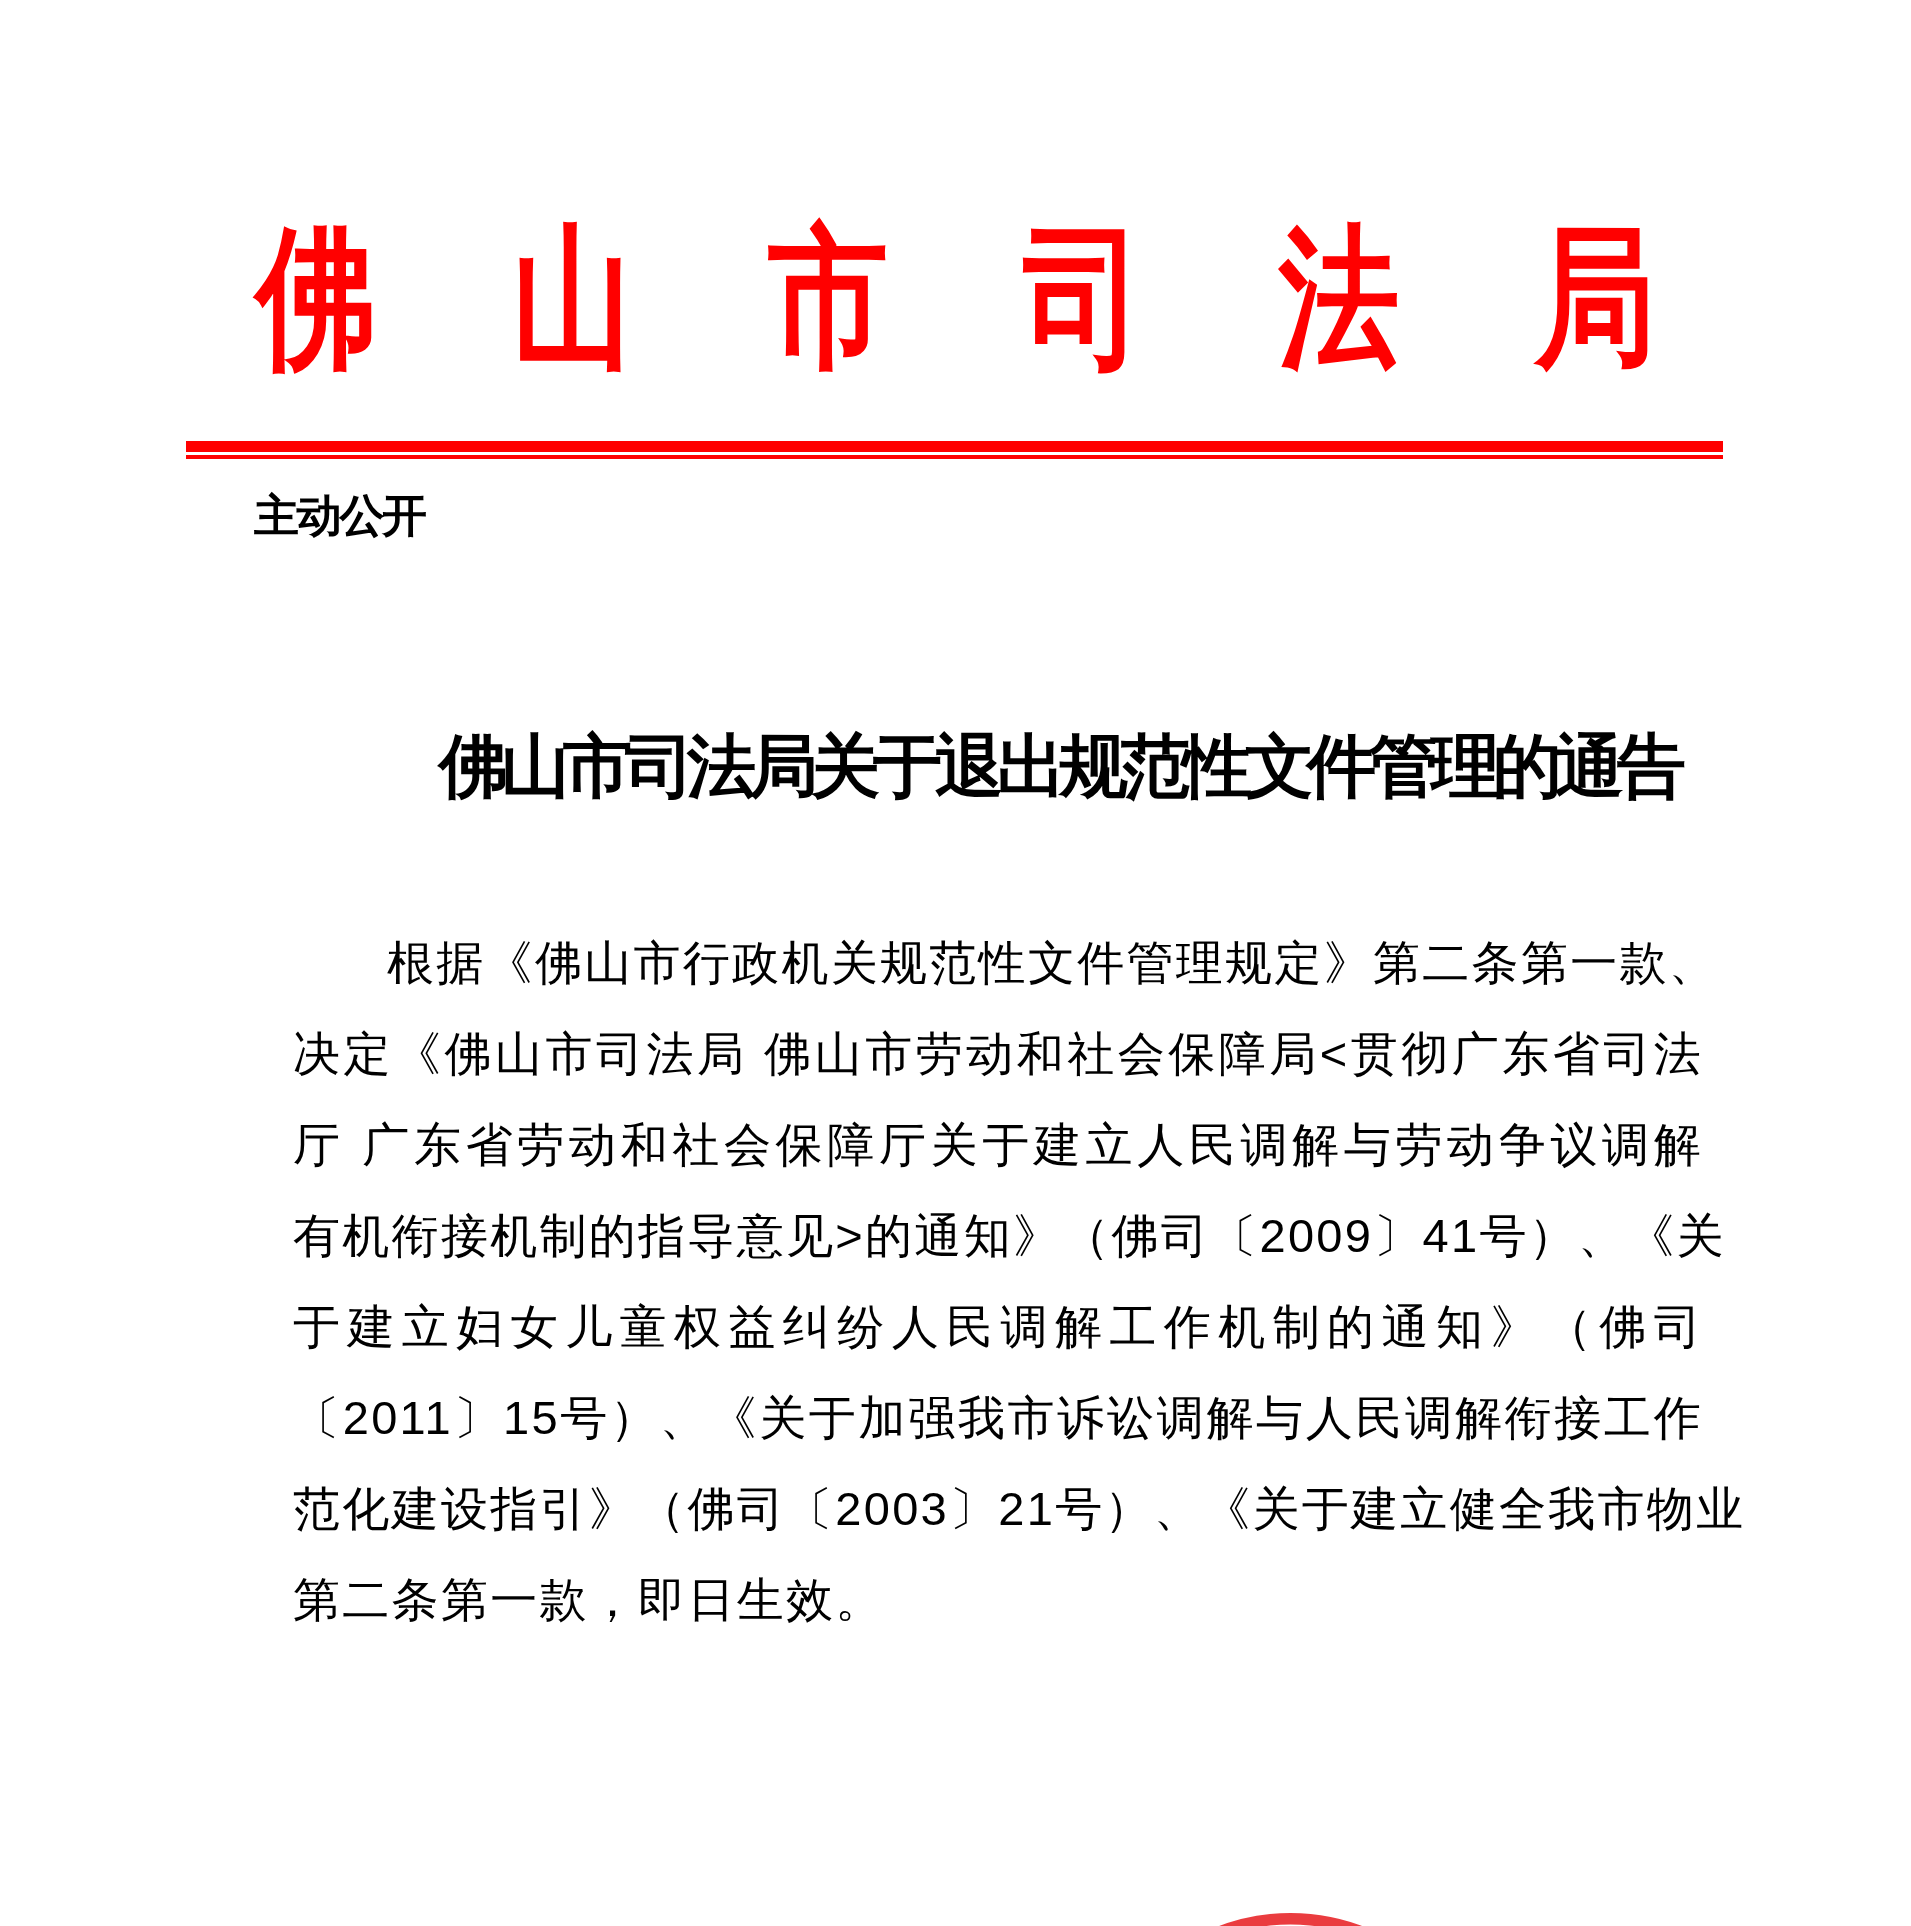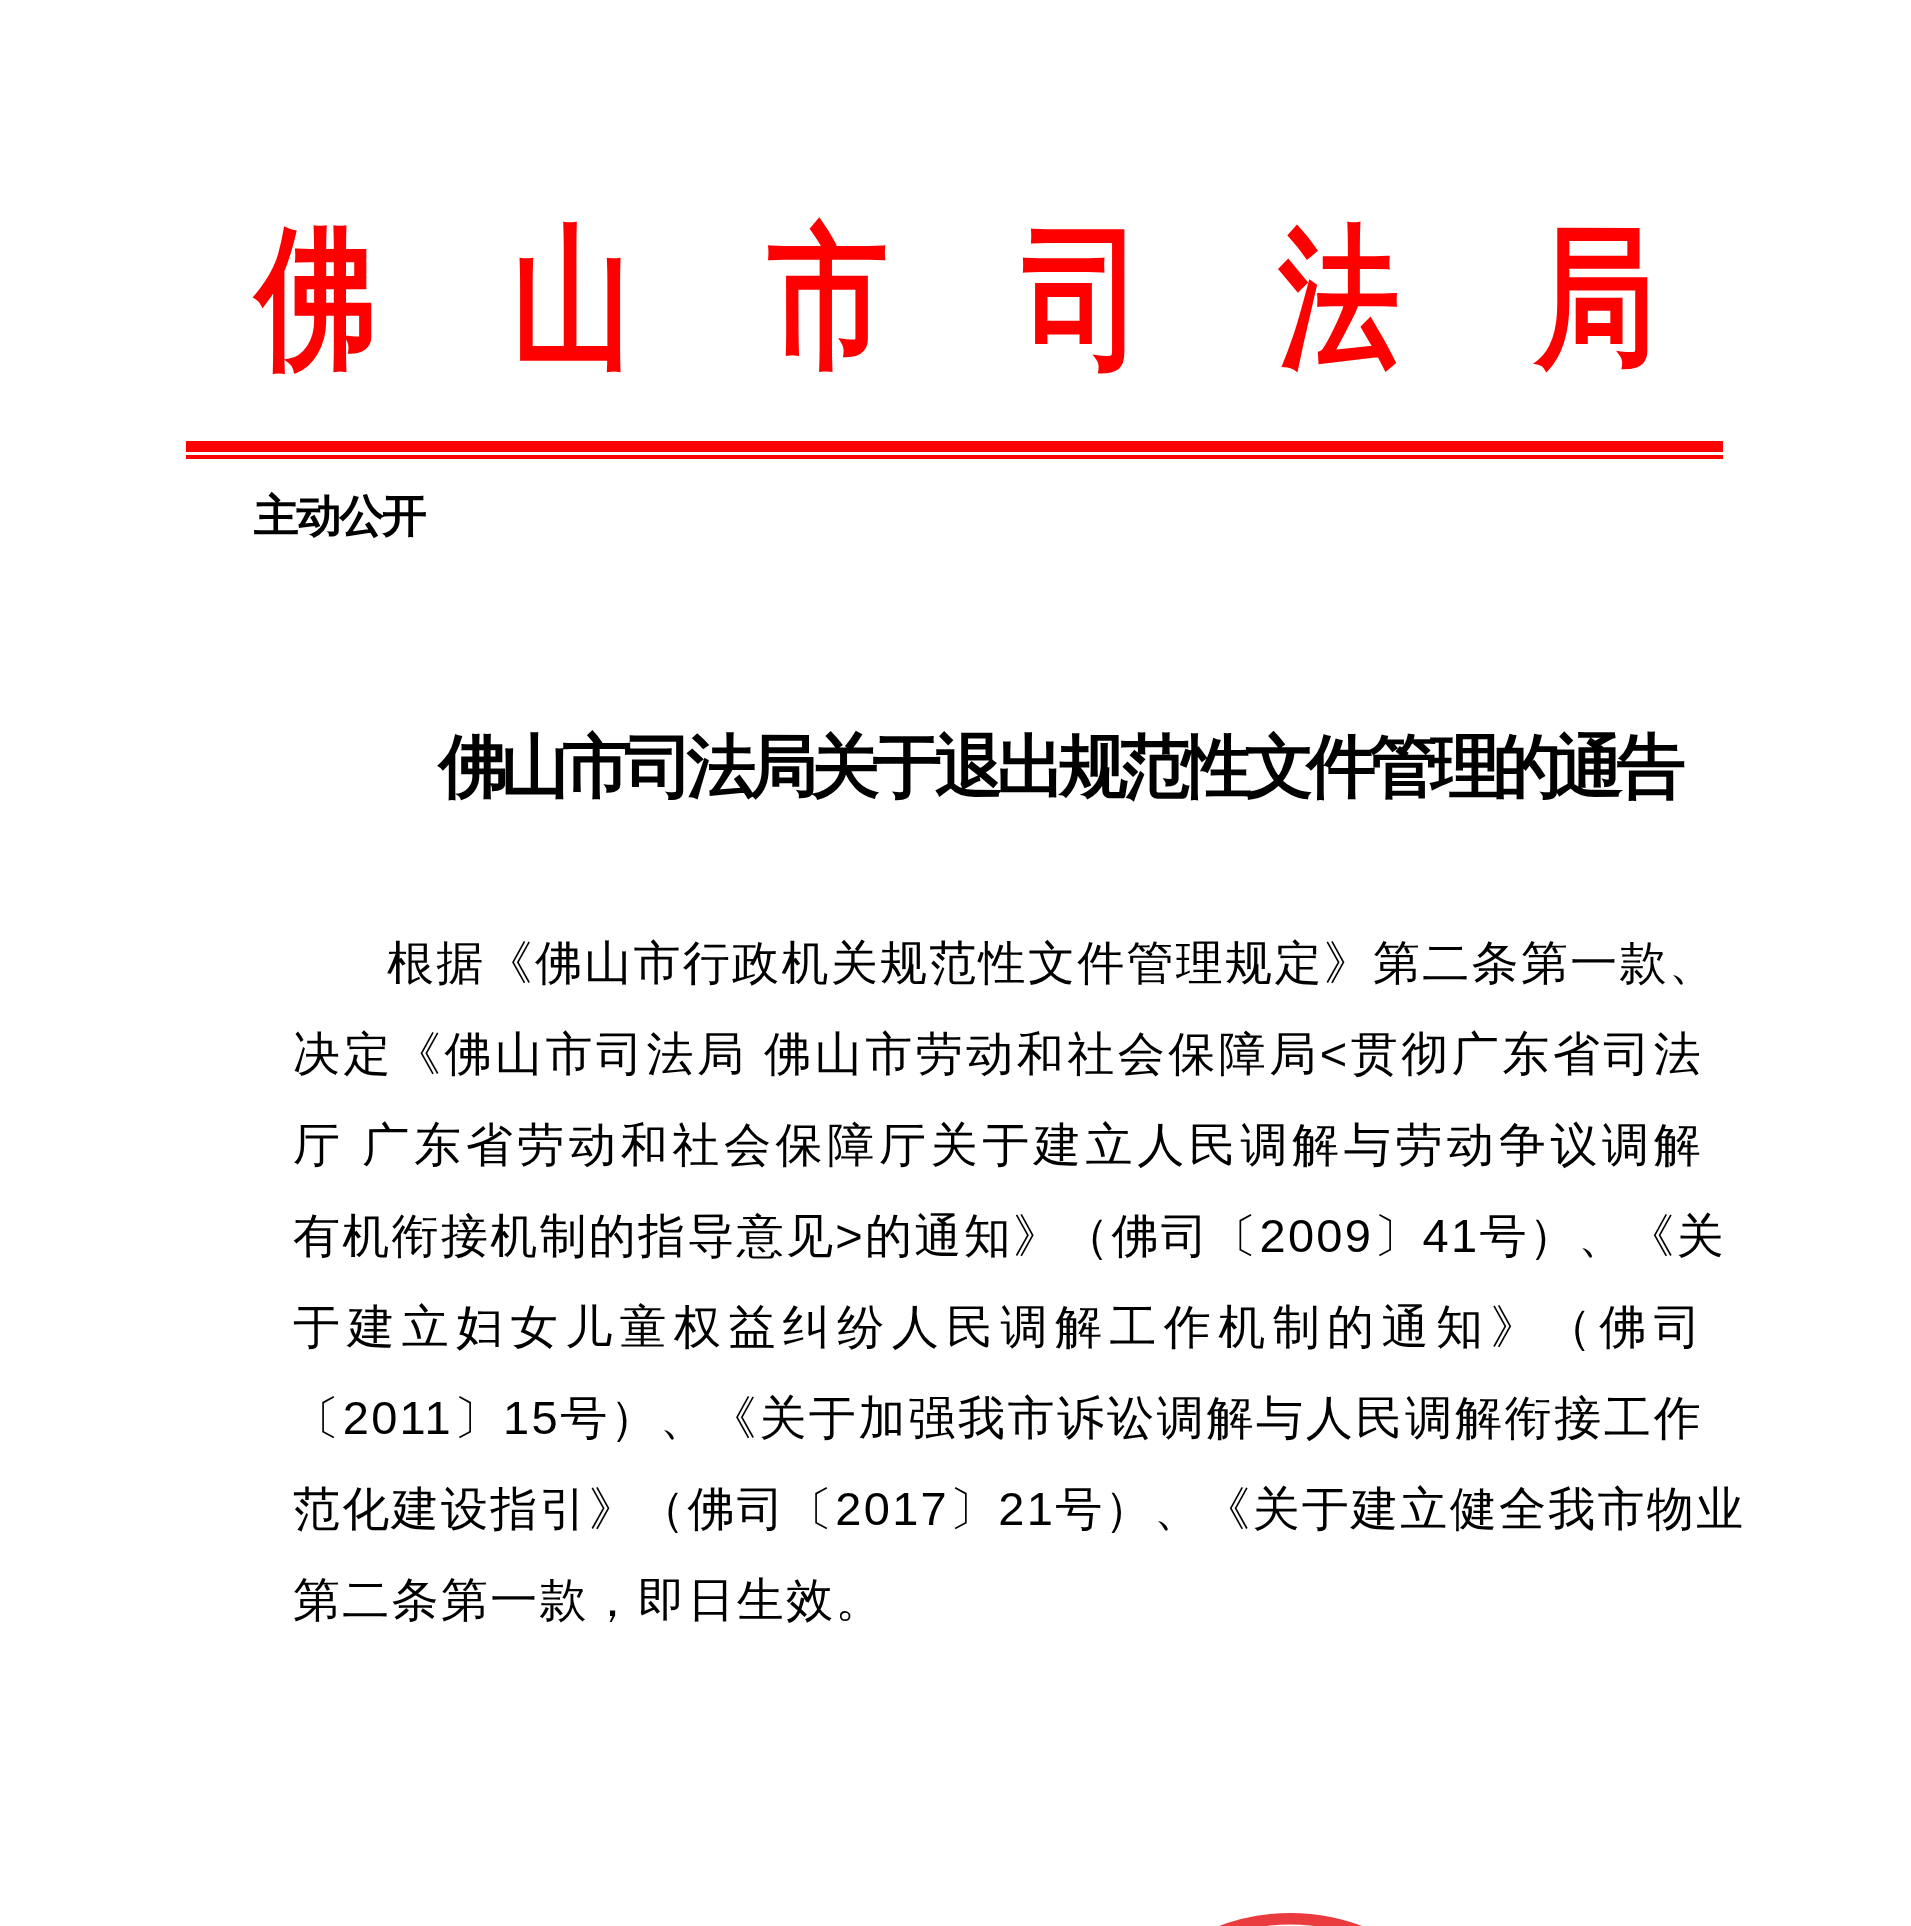--- a/index.html
+++ b/index.html
@@ -44,21 +44,21 @@
 
 <h1 class="doc-title" style="margin:0;">佛山市司法局关于退出规范性文件管理的通告</h1>
 
 <div class="body-text">
   <span class="body-line indent">根据《佛山市行政机关规范性文件管理规定》第二条第一款、</span>
   <span class="body-line">决定《佛山市司法局 佛山市劳动和社会保障局&lt;贯彻广东省司法</span>
   <span class="body-line">厅 广东省劳动和社会保障厅关于建立人民调解与劳动争议调解</span>
   <span class="body-line">有机衔接机制的指导意见&gt;的通知》（佛司〔2009〕41号）、《关</span>
   <span class="body-line">于建立妇女儿童权益纠纷人民调解工作机制的通知》（佛司</span>
   <span class="body-line">〔2011〕15号）、《关于加强我市诉讼调解与人民调解衔接工作</span>
-  <span class="body-line">范化建设指引》（佛司〔2017〕21号）、《关于建立健全我市物业</span>
+  <span class="body-line">范化建设指引》（佛司〔2003〕21号）、《关于建立健全我市物业</span>
   <span class="body-line last">第二条第一款，即日生效。</span>
 </div>
 
 <svg class="seal" viewBox="0 0 1180 1180">
   <ellipse cx="590" cy="590" rx="540" ry="570" fill="none" stroke="#e8272a" stroke-width="30" opacity="0.9"></ellipse>
   <g>
     <polygon points="590,330 637,475 790,475 666,565 713,710 590,620 467,710 514,565 390,475 543,475" fill="#e8272a" opacity="0.9"></polygon>
   </g>
   <g fill="#e8272a" opacity="0.75" font-family="DejaVu Serif, serif" font-size="150" text-anchor="middle">
     <text x="170" y="520" transform="rotate(-80 170 520)">佛</text>

